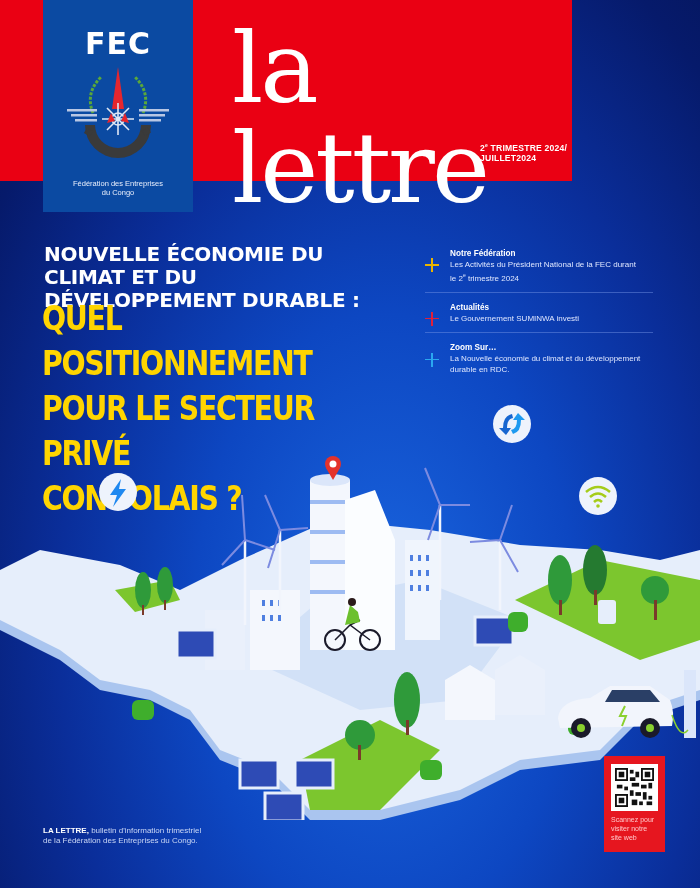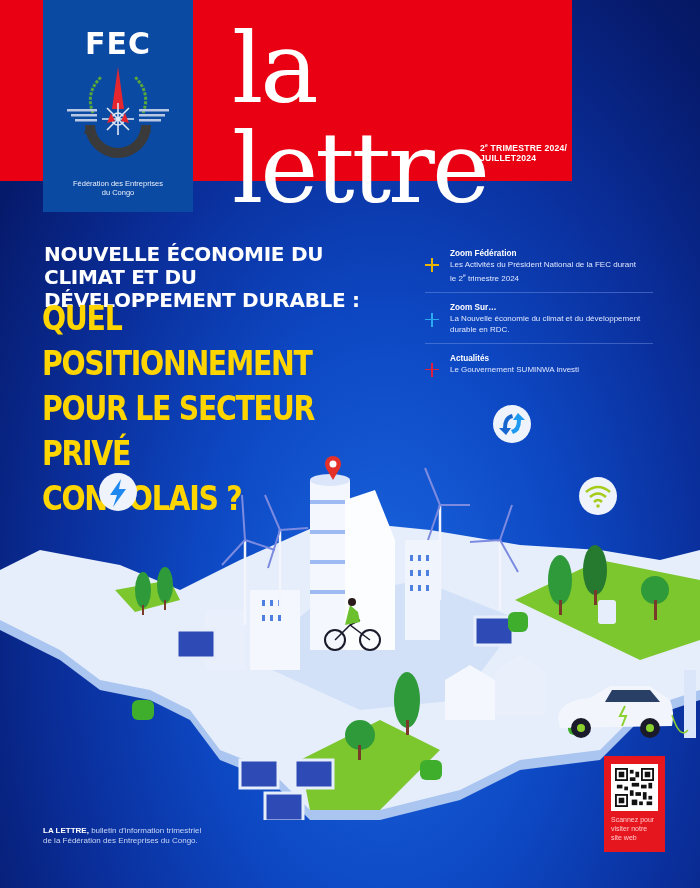--- a/index.html
+++ b/index.html
@@ -128,38 +128,38 @@
 <div class="kicker">NOUVELLE ÉCONOMIE DU CLIMAT ET DU DÉVELOPPEMENT DURABLE :</div>
 <div class="headline">
   <div>QUEL POSITIONNEMENT</div>
   <div>POUR LE SECTEUR PRIVÉ</div>
   <div>CONGOLAIS ?</div>
 </div>
 
 <div class="toc">
   <div class="toc-item">
     <span class="toc-plus" style="--c:#e8b400; top:10px;"></span>
-    <div class="toc-title">Zoom Fédération</div>
+    <div class="toc-title">Notre Fédération</div>
     <div class="toc-text">
       <div>Les Activités du Président National de la FEC durant</div>
       <div><span>le 2</span><sup style="font-size:5px">e</sup><span> trimestre 2024</span></div>
     </div>
+  </div>
+  <div class="toc-item">
+    <span class="toc-plus" style="--c:#e0203a; top:19px;"></span>
+    <div class="toc-title">Actualités</div>
+    <div class="toc-text">Le Gouvernement SUMINWA investi</div>
   </div>
   <div class="toc-item">
     <span class="toc-plus" style="--c:#2aa8f0; top:20px;"></span>
     <div class="toc-title">Zoom Sur…</div>
     <div class="toc-text">
       <div>La Nouvelle économie du climat et du développement</div>
       <div>durable en RDC.</div>
     </div>
-  </div>
-  <div class="toc-item">
-    <span class="toc-plus" style="--c:#e0203a; top:19px;"></span>
-    <div class="toc-title">Actualités</div>
-    <div class="toc-text">Le Gouvernement SUMINWA investi</div>
   </div>
 </div>
 
 <svg class="illustration" viewBox="0 400 700 420">
 
   <g>
     <path d="M0 580 L40 560 L120 575 L180 600 L240 570 L330 530 L430 540 L520 555 L600 560 L660 570 L700 560 L700 700 L640 720 L600 760 L520 770 L460 800 L380 820 L310 820 L270 780 L220 760 L190 720 L150 700 L100 690 L60 660 L20 640 L0 630 Z" fill="#aac5ef"></path>
     <path d="M0 570 L40 550 L120 565 L180 590 L240 560 L330 520 L430 530 L520 545 L600 550 L660 560 L700 550 L700 690 L640 710 L600 750 L520 760 L460 790 L380 810 L310 810 L270 770 L220 750 L190 710 L150 690 L100 680 L60 650 L20 630 L0 620 Z" fill="#e6eefb"></path>
     <path d="M320 600 L420 580 L520 620 L460 700 L360 710 L250 660 Z" fill="#d2e1f7"></path>
   </g>

